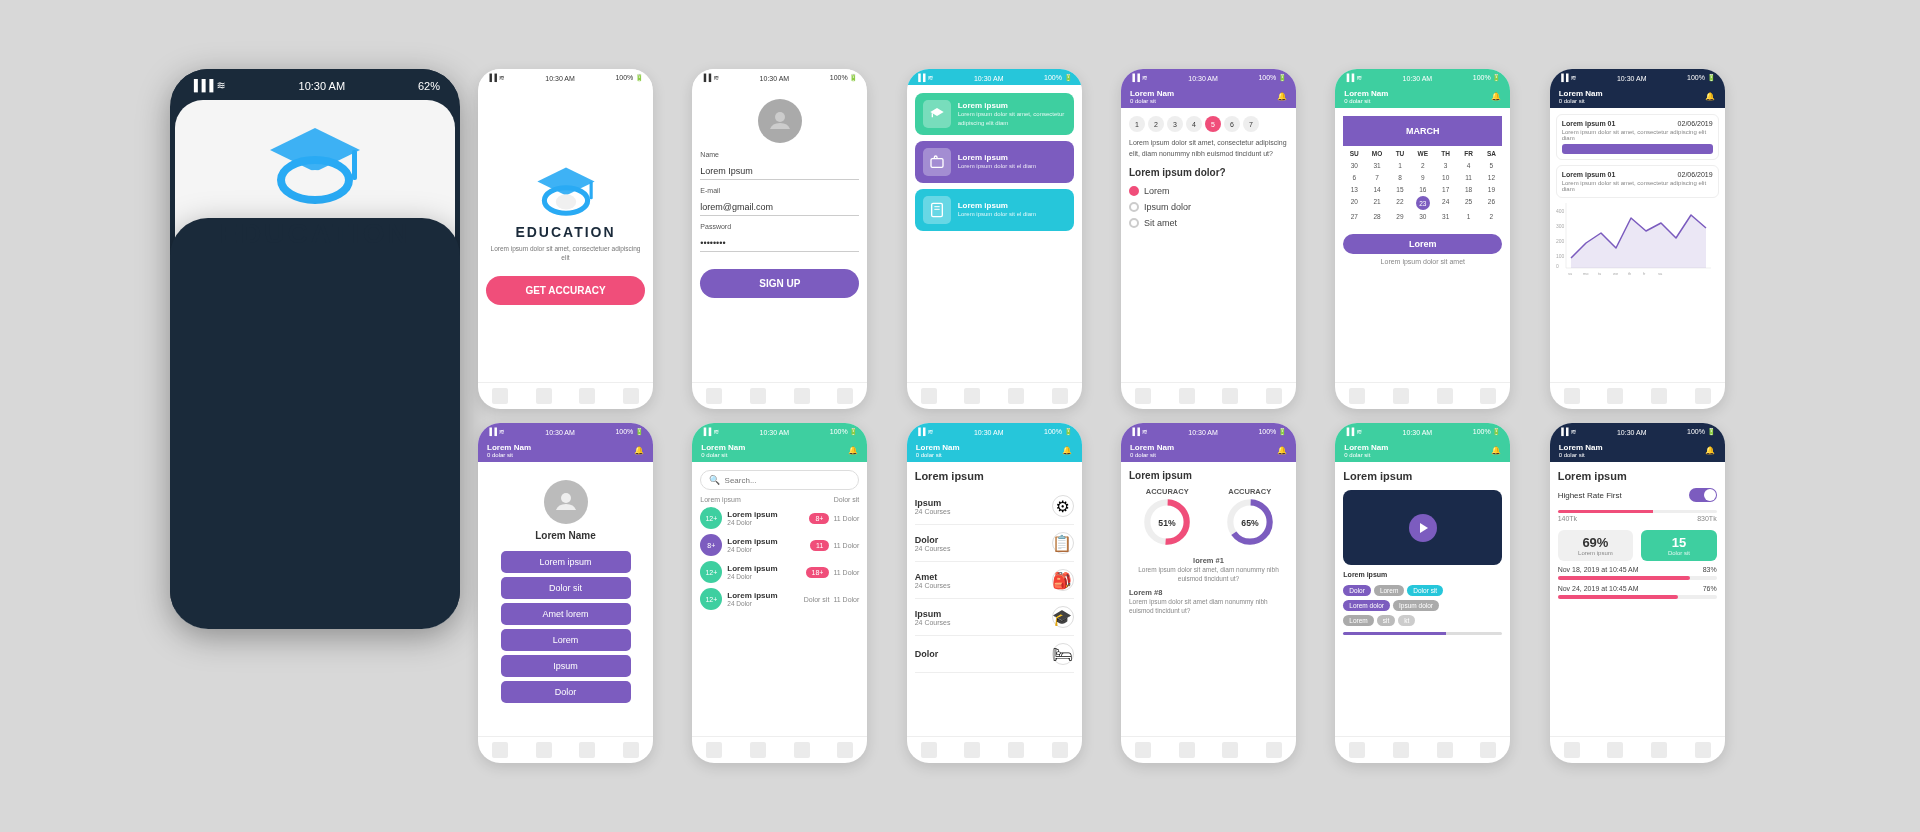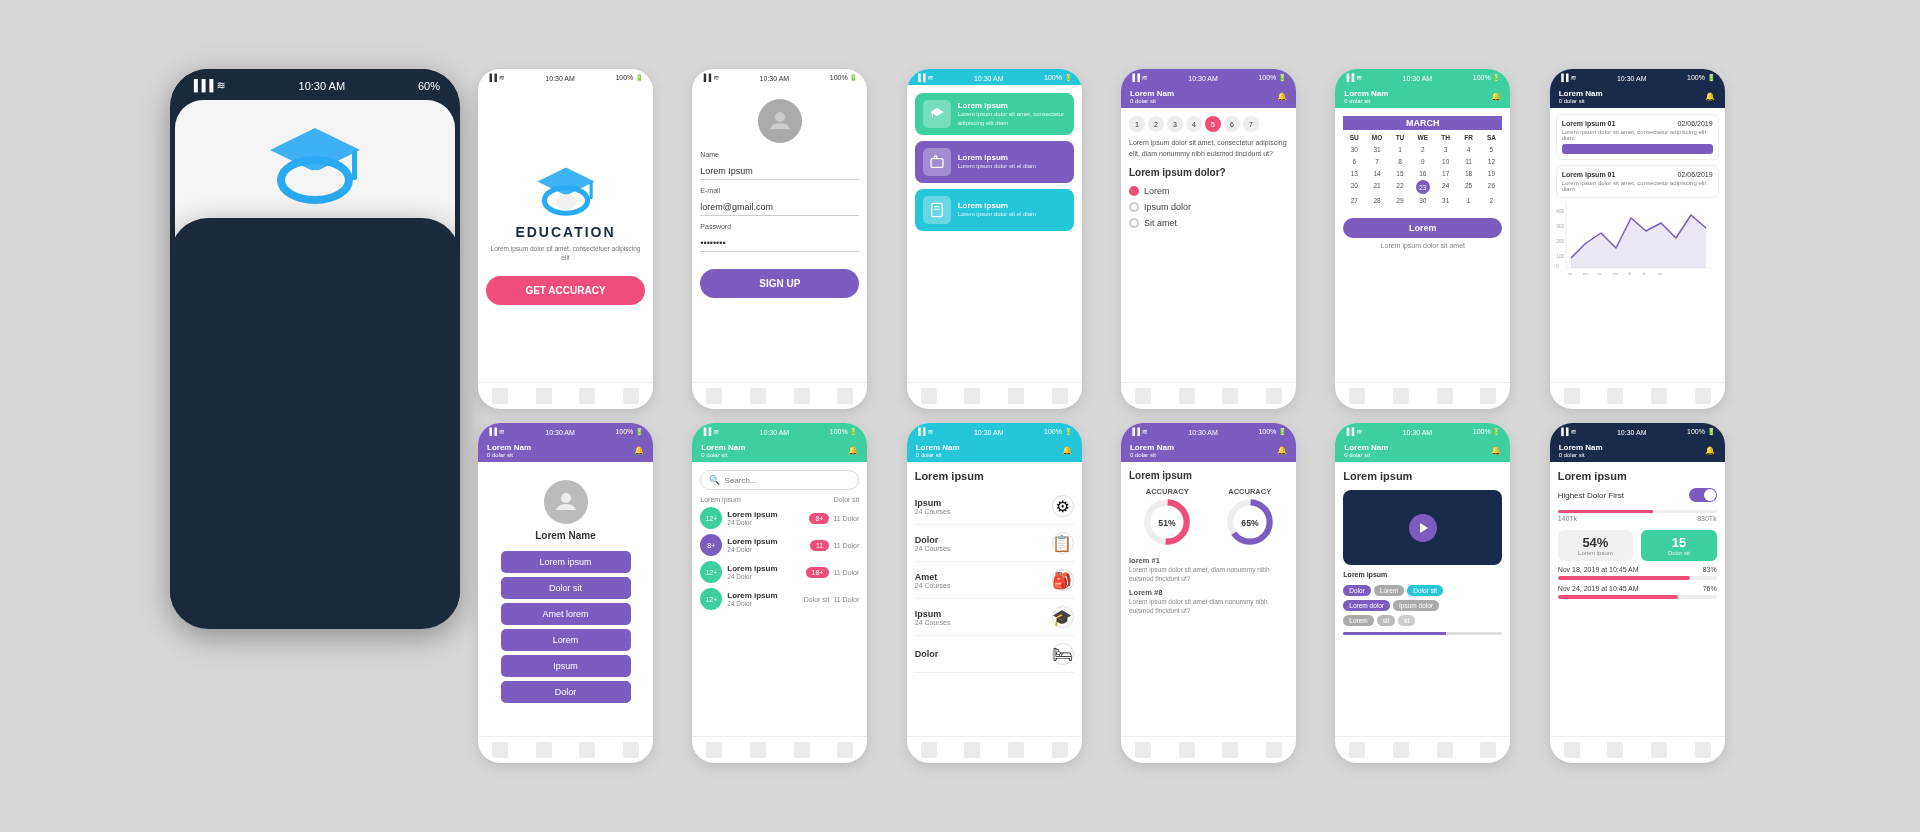--- a/index.html
+++ b/index.html
@@ -176,21 +176,21 @@
     .quiz-title { font-size: 10px; font-weight: bold; color: #333; margin-bottom: 8px; }
     .radio-item { display: flex; align-items: center; gap: 5px; margin-bottom: 6px; font-size: 9px; color: #444; }
     .radio-circle { width: 10px; height: 10px; border-radius: 50%; border: 2px solid #ccc; flex-shrink: 0; }
     .radio-circle.selected { background: #f04e7a; border-color: #f04e7a; }
     .week-nav { display: flex; gap: 3px; margin-bottom: 6px; }
     .week-num { width: 16px; height: 16px; border-radius: 50%; background: #eee; display: flex; align-items: center; justify-content: center; font-size: 7px; color: #333; }
     .week-num.active { background: #f04e7a; color: #fff; }
     .lorem-text { font-size: 7px; color: #555; line-height: 1.5; }
 
     
-    .cal-header { background: #7c5cbf; color: #fff; text-align: center; padding: 2px; font-size: 9px; font-weight: bold; }
+    .cal-header { background: #7c5cbf; color: #fff; text-align: center; padding: 10px; font-size: 9px; font-weight: bold; }
     .cal-grid { display: grid; grid-template-columns: repeat(7, 1fr); gap: 1px; font-size: 6.5px; text-align: center; margin-top: 2px; }
     .cal-day { padding: 2px 0; color: #555; }
     .cal-day.header { color: #333; font-weight: bold; }
     .cal-day.today { background: #7c5cbf; color: #fff; border-radius: 50%; width: 14px; height: 14px; display: flex; align-items: center; justify-content: center; margin: auto; }
 
     
     .menu-item { background: #7c5cbf; color: #fff; border-radius: 5px; padding: 6px 10px; margin-bottom: 4px; font-size: 9px; text-align: center; }
 
     
     .search-box { display: flex; align-items: center; border: 1px solid #ddd; border-radius: 15px; padding: 4px 8px; margin-bottom: 6px; }
@@ -246,21 +246,21 @@
   </style>
 </head>
 <body>
 
 <div class="main-container">
 
   <div class="big-phone">
     <div class="notch-bar">
       <span>▐▐▐ ≋</span>
       <span>10:30 AM</span>
-      <span>60%</span>
+      <span>62%</span>
     </div>
     <div class="screen">
       <svg class="edu-logo" viewBox="0 0 110 90">
         <polygon points="55,8 100,30 55,52 10,30" fill="#29aaf4" opacity="0.9"></polygon>
         <rect x="92" y="30" width="5" height="30" rx="2" fill="#29aaf4"></rect>
         <ellipse cx="55" cy="60" rx="34" ry="20" fill="none" stroke="#29aaf4" stroke-width="8"></ellipse>
         <ellipse cx="55" cy="62" rx="16" ry="12" fill="#f5f5f5"></ellipse>
       </svg>
       <div class="big-phone .app-title" style="font-size:28px;font-weight:900;color:#1a2a3a;letter-spacing:3px;margin-bottom:8px;">EDUCATION</div>
 
@@ -748,21 +748,21 @@
           <div class="donut-wrap">
             <div class="accuracy-label">ACCURACY</div>
             <svg class="donut-svg" viewBox="0 0 42 42">
               <circle cx="21" cy="21" r="15.9" fill="transparent" stroke="#eee" stroke-width="5"></circle>
               <circle cx="21" cy="21" r="15.9" fill="transparent" stroke="#7c5cbf" stroke-width="5" stroke-dasharray="65 35" stroke-dashoffset="25"></circle>
               <text x="21" y="24" text-anchor="middle" font-size="7" fill="#333" font-weight="bold">65%</text>
             </svg>
           </div>
         </div>
         <div style="margin-top:4px;">
-          <div style="margin-bottom:5px;">
+          <div style="margin-bottom:5px;text-align:center;">
             <div style="font-size:7.5px;font-weight:bold;color:#555;">lorem #1</div>
             <div style="font-size:6.5px;color:#888;line-height:1.4;">Lorem ipsum dolor sit amet, diam nonummy nibh euismod tincidunt ut?</div>
           </div>
           <div>
             <div style="font-size:7.5px;font-weight:bold;color:#555;">Lorem #8</div>
             <div style="font-size:6.5px;color:#888;line-height:1.4;">Lorem ipsum dolor sit amet diam nonummy nibh euismod tincidunt ut?</div>
           </div>
         </div>
       </div>
       <div class="bottom-nav">
@@ -835,33 +835,33 @@
       <div class="header-bar navy">
         <div>
           <div style="font-size:8px;font-weight:bold;">Lorem Nam</div>
           <div style="font-size:6px;">0 dolar sit</div>
         </div>
         <div>🔔</div>
       </div>
       <div class="content">
         <div style="font-size:11px;font-weight:bold;color:#333;margin-bottom:6px;">Lorem ipsum</div>
         <div class="toggle-row">
-          <span>Highest Dolor First</span>
+          <span>Highest Rate First</span>
           <div class="toggle-sw"></div>
         </div>
         <div class="slider-row">
           <div class="slider-track"></div>
           <div class="slider-labels">
             <span>140Tk</span>
             <span>830Tk</span>
           </div>
         </div>
         <div class="stat-row">
           <div class="stat-box">
-            <div class="stat-big">54%</div>
+            <div class="stat-big">69%</div>
             <div class="stat-label">Lorem ipsum</div>
           </div>
           <div class="stat-box green">
             <div class="stat-big">15</div>
             <div class="stat-label">Dolor sit</div>
           </div>
         </div>
         <div style="margin-top:5px;">
           <div class="history-row">
             <span>Nov 18, 2019 at 10:45 AM</span>

